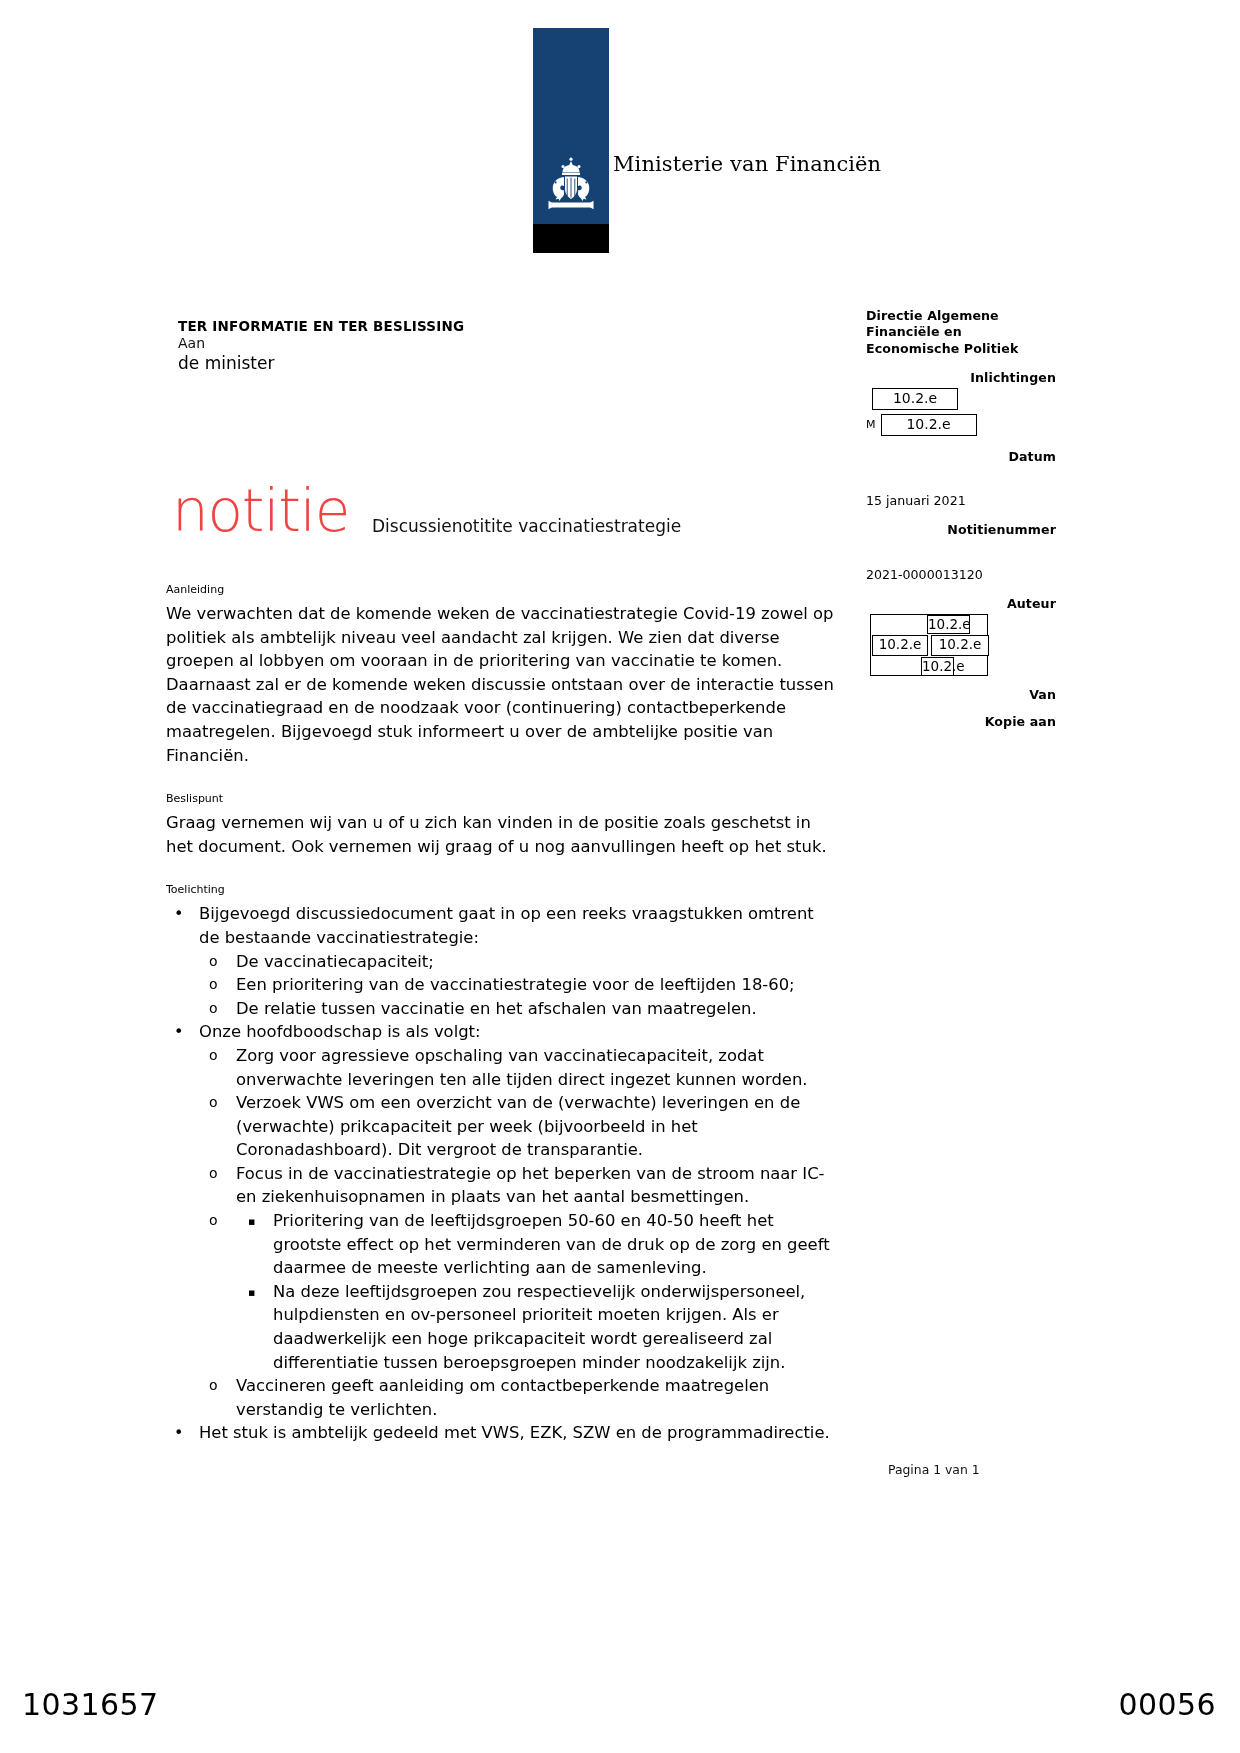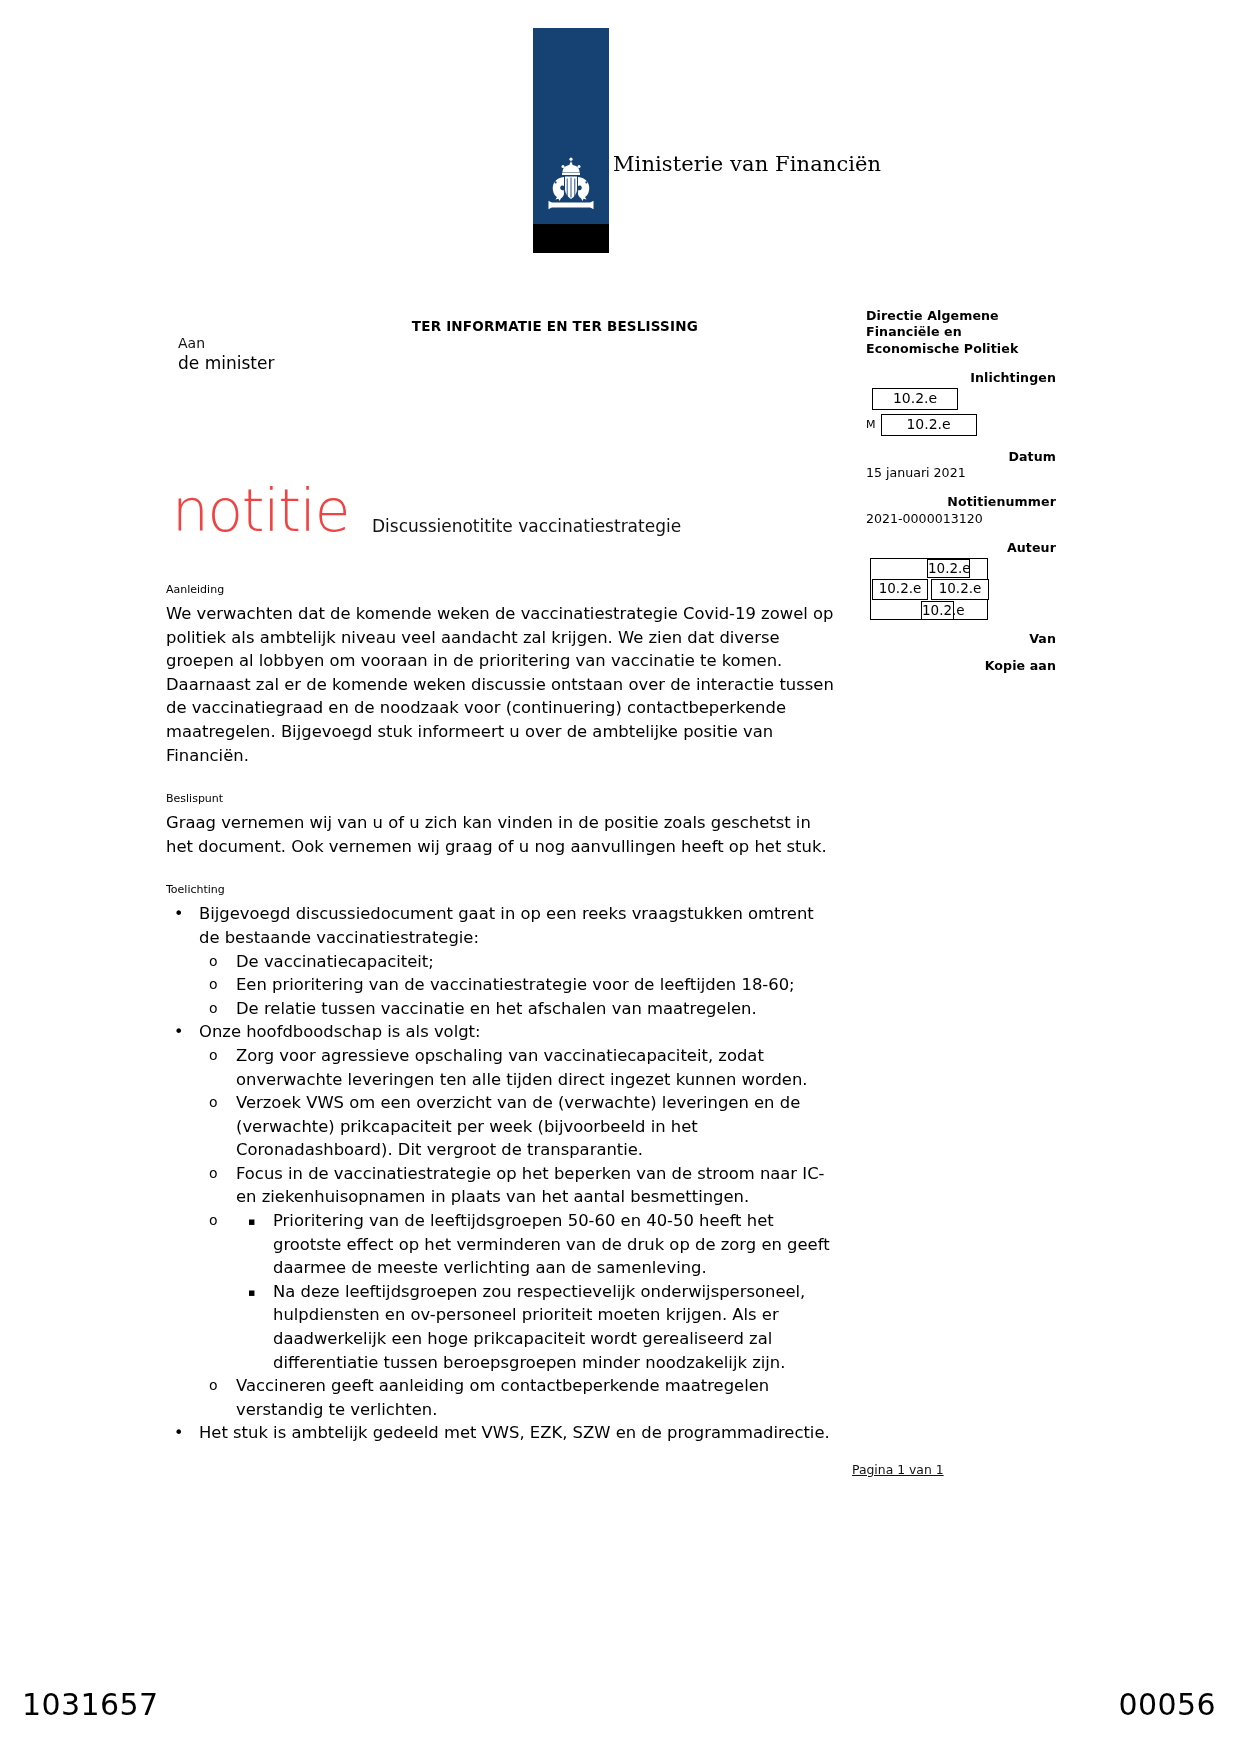--- a/index.html
+++ b/index.html
@@ -68,21 +68,20 @@
     position: absolute;
     left: 178px;
     top: 318px;
     width: 520px;
   }
   .hdr-kicker {
     font-size: 13.5px;
     font-weight: bold;
     letter-spacing: 0.2px;
     line-height: 17px;
-    text-align: right;
   }
   .hdr-aan-label {
     font-size: 14px;
     font-weight: normal;
     line-height: 16px;
     color: #111;
   }
   .hdr-aan-value {
     font-size: 17px;
     line-height: 22px;
@@ -205,20 +204,21 @@
     line-height: 16.4px;
     margin-top: 13px;
     letter-spacing: 0.1px;
     text-align: right;
   }
   .meta-label.tight { margin-top: 11px; margin-left: 43px; }
   .meta-value {
     font-size: 12.6px;
     line-height: 16.4px;
     font-weight: normal;
+    margin-top: 28px;
   }
 
   .redact-box {
     display: inline-block;
     border: 1px solid #000000;
     background: #ffffff;
     font-size: 14px;
     line-height: 17px;
     text-align: center;
     padding: 1px 0 2px 0;
@@ -265,26 +265,25 @@
     box-sizing: border-box;
   }
   .ab-1 { left: 56px; top: 0px;  width: 43px; height: 19px; }
   .ab-2 { left: 1px;  top: 20px; width: 56px; height: 21px; }
   .ab-3 { left: 60px; top: 20px; width: 58px; height: 21px; }
   .ab-4 { left: 50px; top: 42px; width: 33px; height: 19px; }
 
   
   .page-footer {
     position: absolute;
-    left: 852px;
+    left: 888px;
     top: 1462px;
     font-size: 12.4px;
     line-height: 16px;
     color: #111;
-    text-decoration: underline;
   }
   .stamp-left {
     position: absolute;
     left: 22px;
     top: 1688px;
     font-size: 30px;
     line-height: 34px;
     color: #000;
     letter-spacing: 0.4px;
   }

